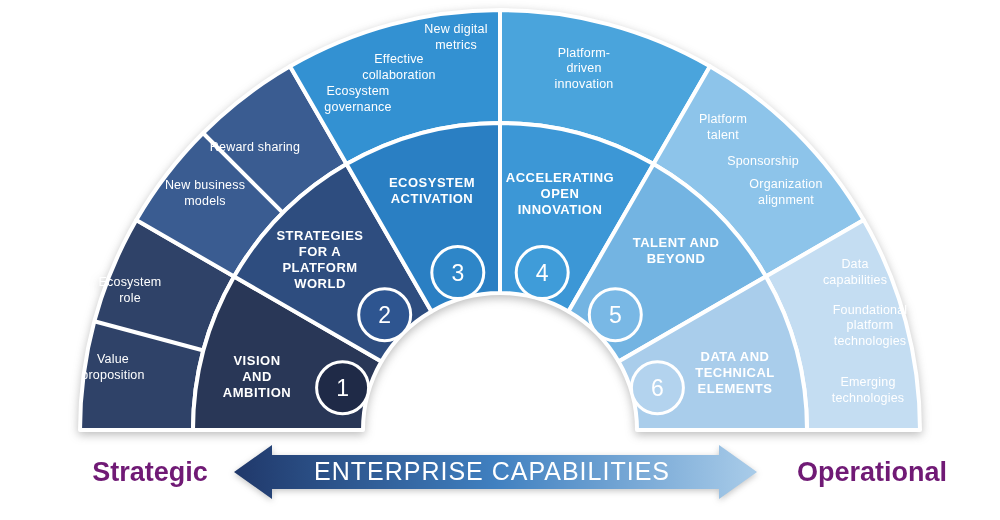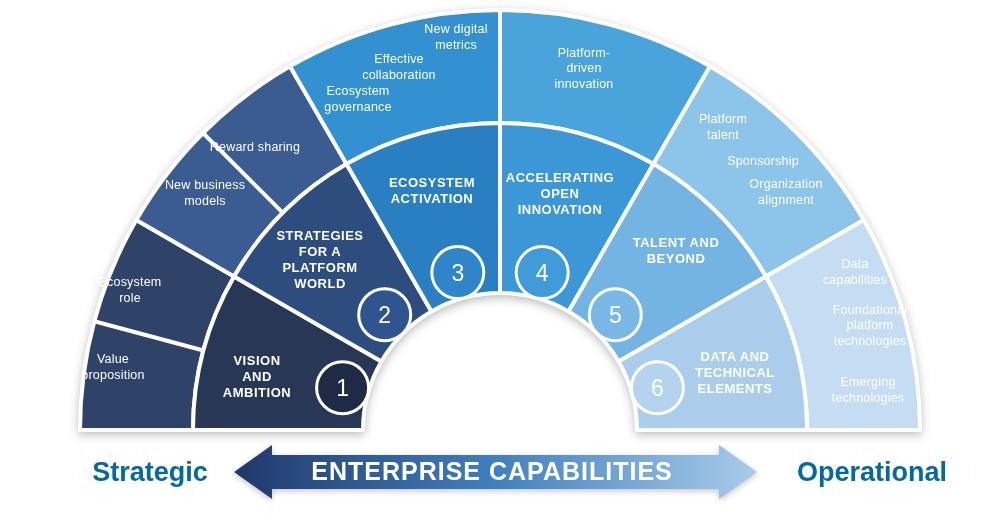--- a/index.html
+++ b/index.html
@@ -1,20 +1,20 @@
 <!DOCTYPE html>
 <html><head>
 <meta charset="utf-8">
 <style>
   html,body{margin:0;padding:0;}
   body{width:1000px;height:520px;background:#ffffff;font-family:"Liberation Sans","DejaVu Sans",sans-serif;overflow:hidden;}
   #stage{position:relative;width:1000px;height:520px;background:#ffffff;}
   #wheel-svg{position:absolute;left:0;top:0;}
-  .axis-label{position:absolute;font-weight:bold;font-size:27px;color:#0369a1;transform:translate(-50%,-50%);white-space:nowrap;}
-  #arrow-title{position:absolute;font-weight:bold;font-size:25px;color:#ffffff;letter-spacing:1px;transform:translate(-50%,-50%);white-space:nowrap;}
+  .axis-label{position:absolute;font-weight:bold;font-size:27px;color:#701a75;transform:translate(-50%,-50%);white-space:nowrap;}
+  #arrow-title{position:absolute;font-weight:normal;font-size:25px;color:#ffffff;letter-spacing:1px;transform:translate(-50%,-50%);white-space:nowrap;}
   .seg-label{font-family:"Liberation Sans","DejaVu Sans",sans-serif;font-weight:bold;font-size:13px;fill:#ffffff;letter-spacing:0.5px;}
   .outer-label{font-family:"Liberation Sans","DejaVu Sans",sans-serif;font-size:12.5px;fill:#ffffff;letter-spacing:0.2px;}
   .num-label{font-family:"Liberation Sans","DejaVu Sans",sans-serif;font-size:23px;fill:#ffffff;}
 </style>
 </head>
 <body>
 
 <div id="stage">
   <svg id="wheel-svg" width="1000" height="520" viewBox="0 0 1000 520">
       <defs>

